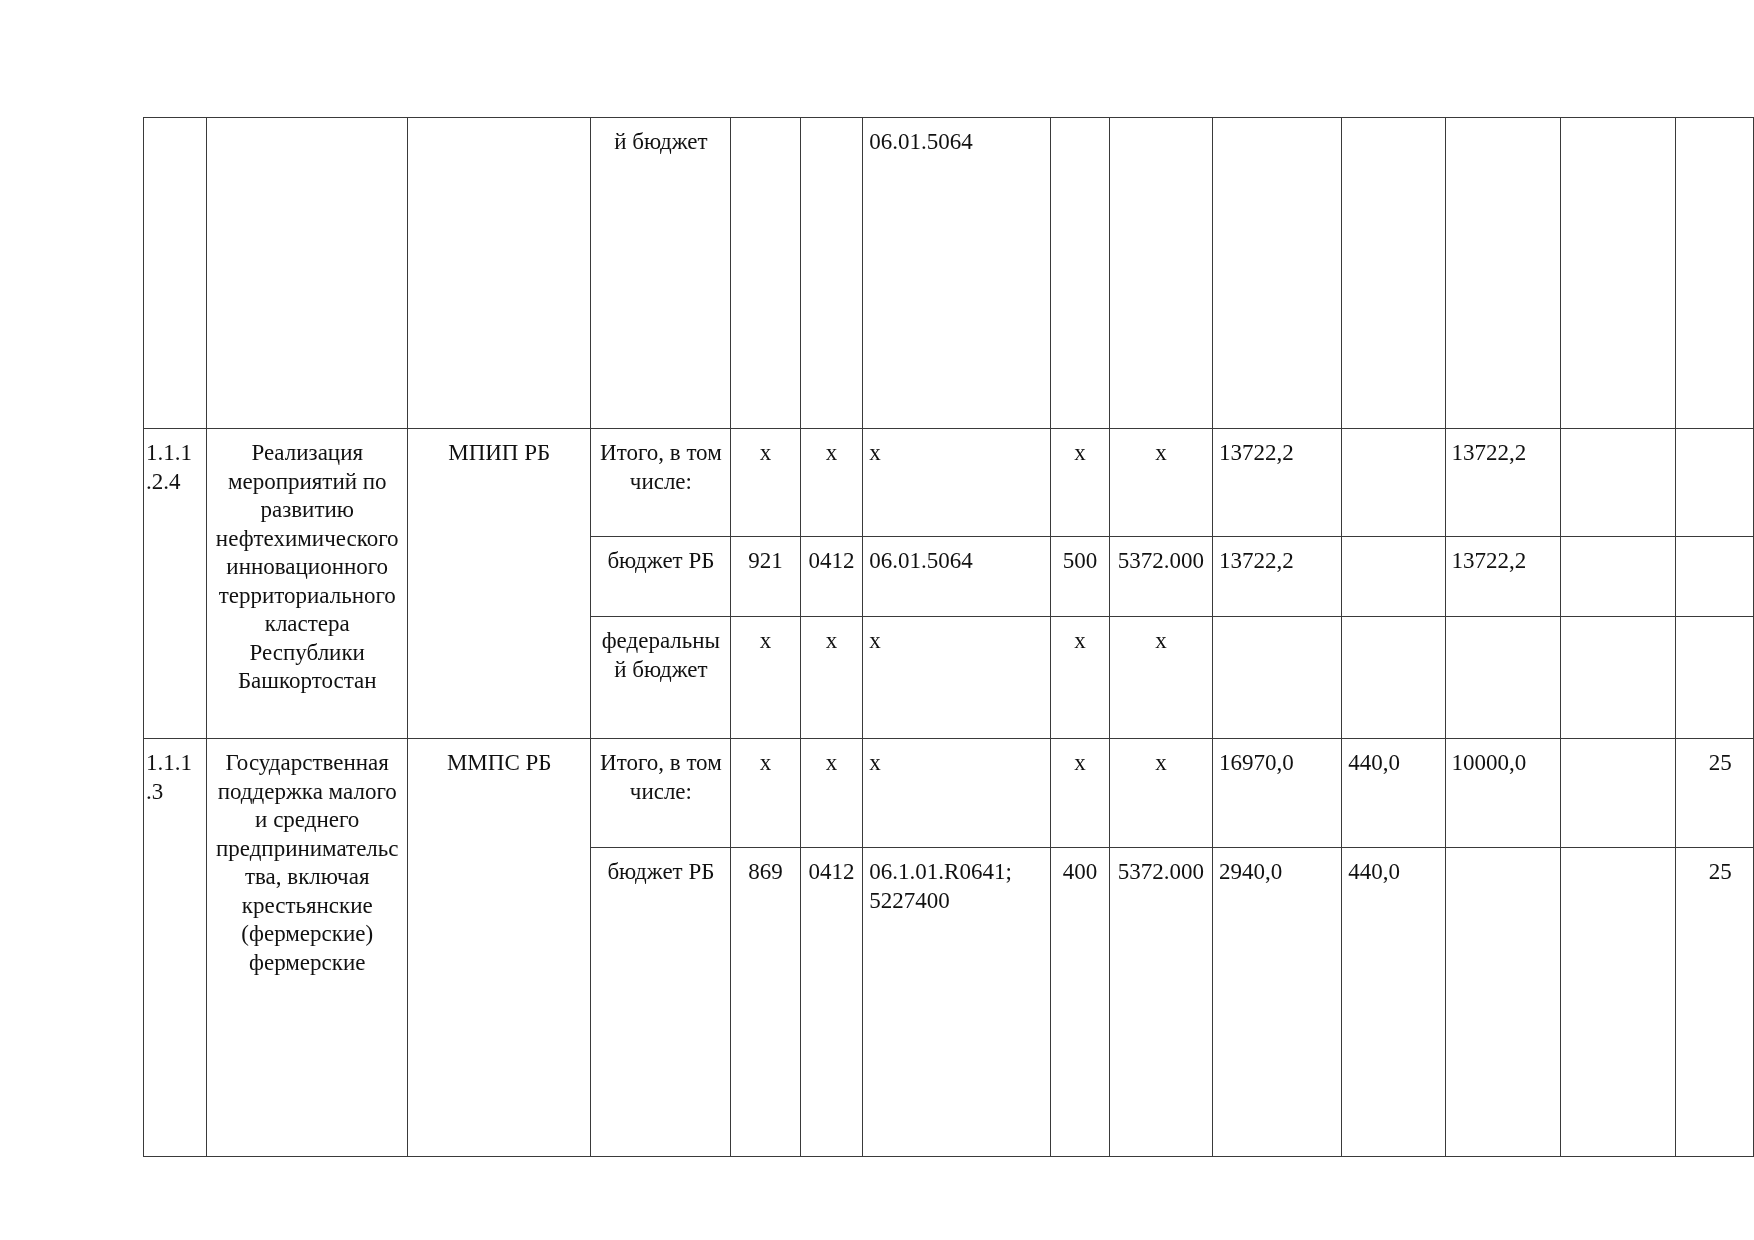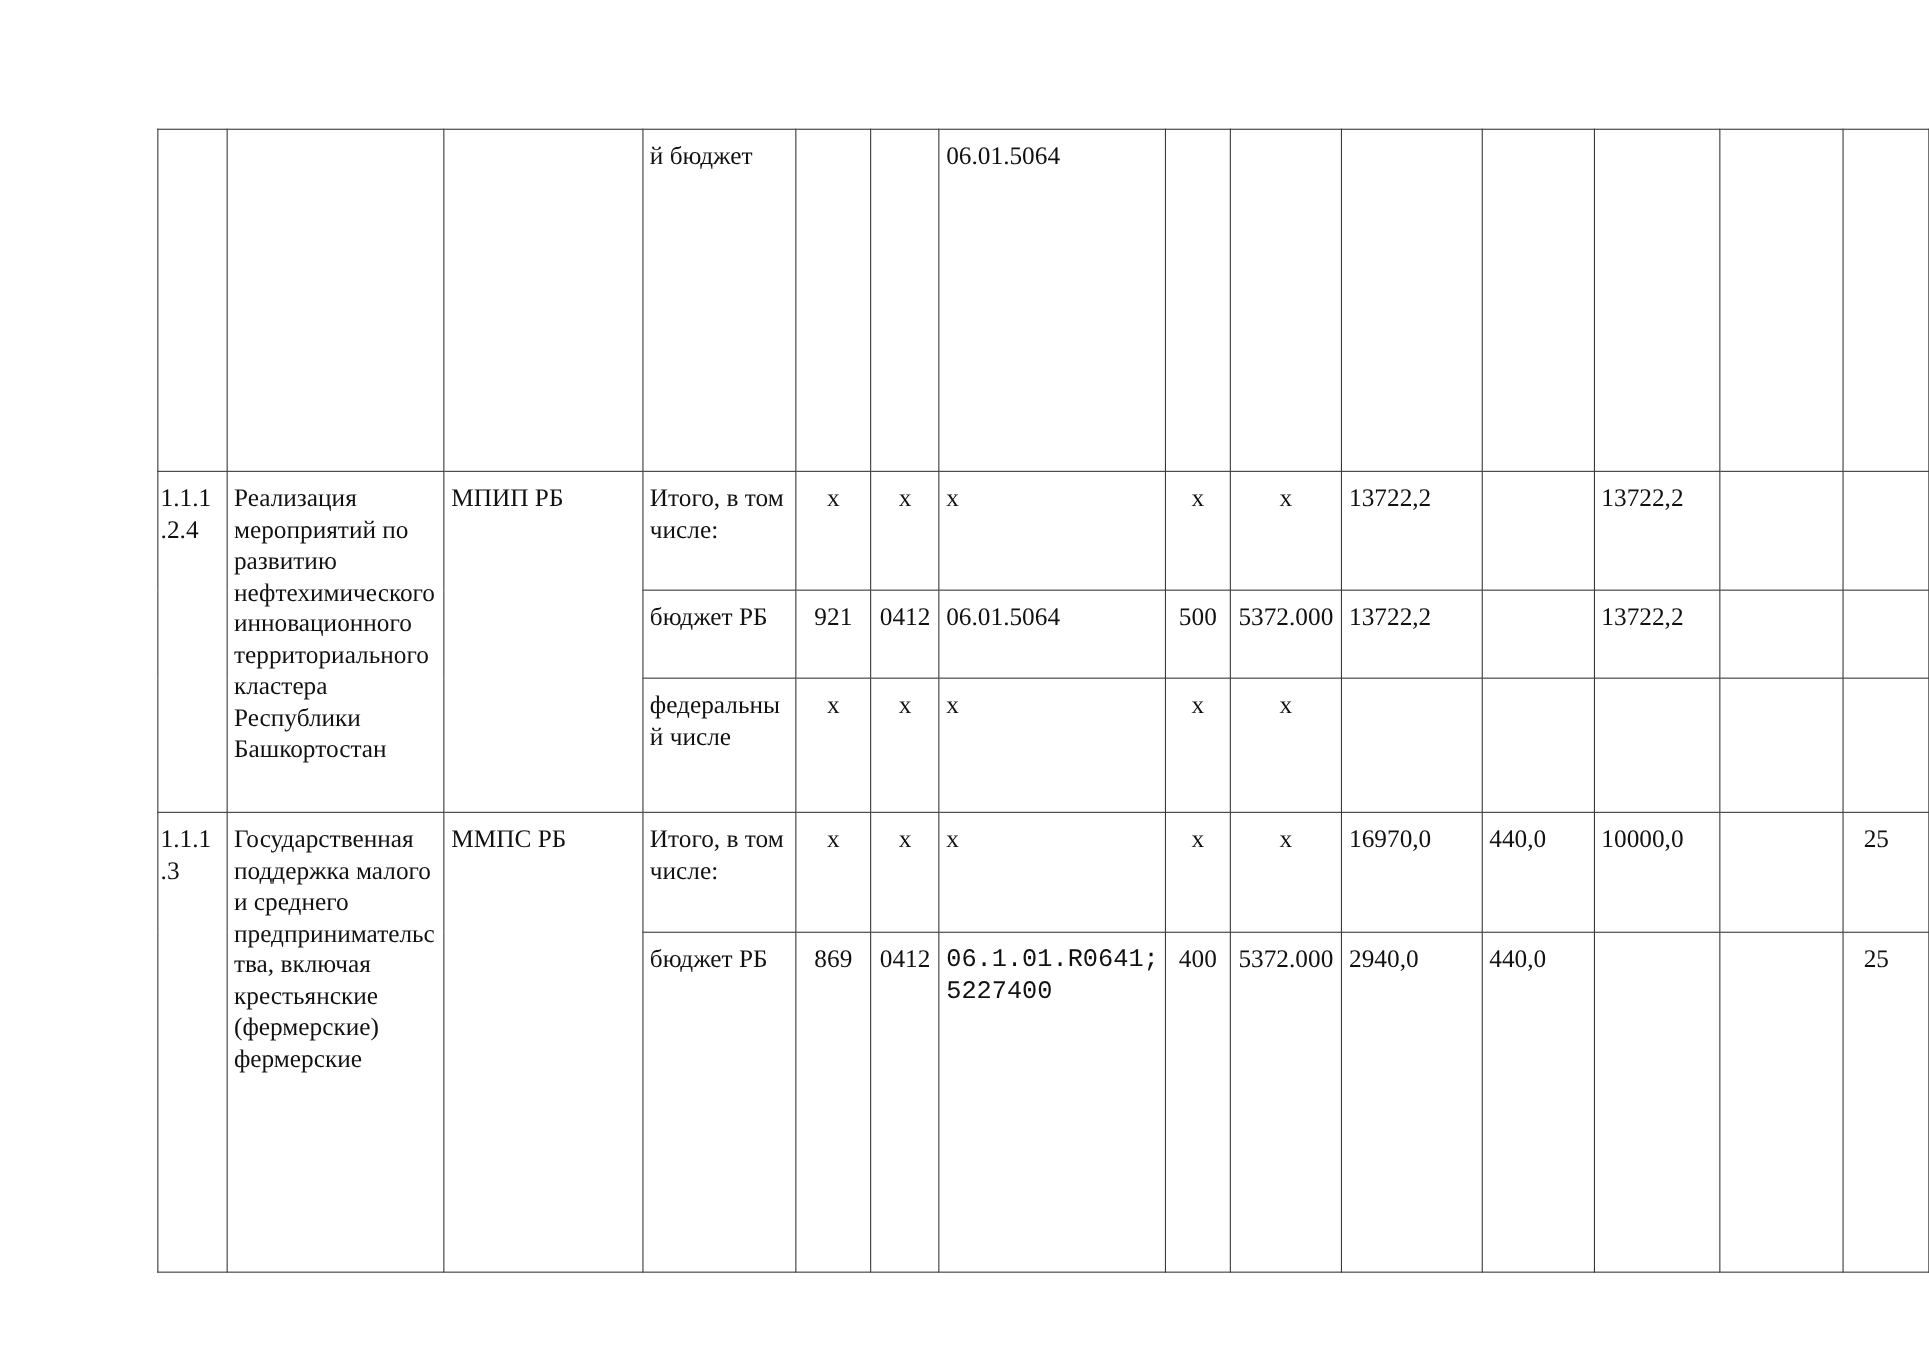--- a/index.html
+++ b/index.html
@@ -3,21 +3,21 @@
 <meta charset="utf-8">
 <style>
   html, body { margin: 0; padding: 0; background: #ffffff; }
   body { width: 1754px; height: 1240px; position: relative; overflow: hidden;
          font-family: "Liberation Serif", "DejaVu Serif", serif; color: #111; }
   table.doc { position: absolute; left: 143px; top: 117px; border-collapse: collapse;
               table-layout: fixed; font-size: 23px; line-height: 28.5px; }
   table.doc td { border: 1.6px solid #3a3a3a; vertical-align: top; padding: 10px 6px 0 6px;
                  word-break: break-all; overflow: hidden; }
   td.c { text-align: left; }
-  td.l { text-align: left; }
+  td.l { text-align: center; }
   td.num { text-align: center; padding-left: 2px; padding-right: 2px; }
 </style>
 </head>
 <body>
 
 <table class="doc">
   <colgroup>
     <col style="width:65px">
       <col style="width:207px">
       <col style="width:189px">
@@ -78,21 +78,21 @@
     <td class="c">06.01.5064</td>
     <td class="num">500</td>
     <td class="num">5372.000</td>
     <td class="c">13722,2</td>
     <td class="c"></td>
     <td class="c">13722,2</td>
     <td class="c"></td>
     <td class="l"></td>
   </tr>
   <tr style="height:122px">
-    <td class="l">федеральный числе</td>
+    <td class="l">федеральный бюджет</td>
     <td class="num">x</td>
     <td class="num">x</td>
     <td class="c">x</td>
     <td class="num">x</td>
     <td class="num">x</td>
     <td class="c"></td>
     <td class="c"></td>
     <td class="c"></td>
     <td class="c"></td>
     <td class="l"></td>
@@ -114,21 +114,21 @@
     <td class="c">16970,0</td>
     <td class="c">440,0</td>
     <td class="c">10000,0</td>
     <td class="c"></td>
     <td class="l" style="padding-left:18px;">25</td>
   </tr>
   <tr style="height:309px">
     <td class="l" style="word-break:normal;">бюджет РБ</td>
     <td class="num">869</td>
     <td class="num">0412</td>
-    <td class="c" style="word-break:normal;font-family:Liberation Mono, monospace;">06.1.01.R0641; 5227400</td>
+    <td class="c" style="word-break:normal;">06.1.01.R0641; 5227400</td>
     <td class="num">400</td>
     <td class="num">5372.000</td>
     <td class="c">2940,0</td>
     <td class="c">440,0</td>
     <td class="c"></td>
     <td class="c"></td>
     <td class="l" style="padding-left:18px;">25</td>
   </tr>
 </tbody>
   </table>

